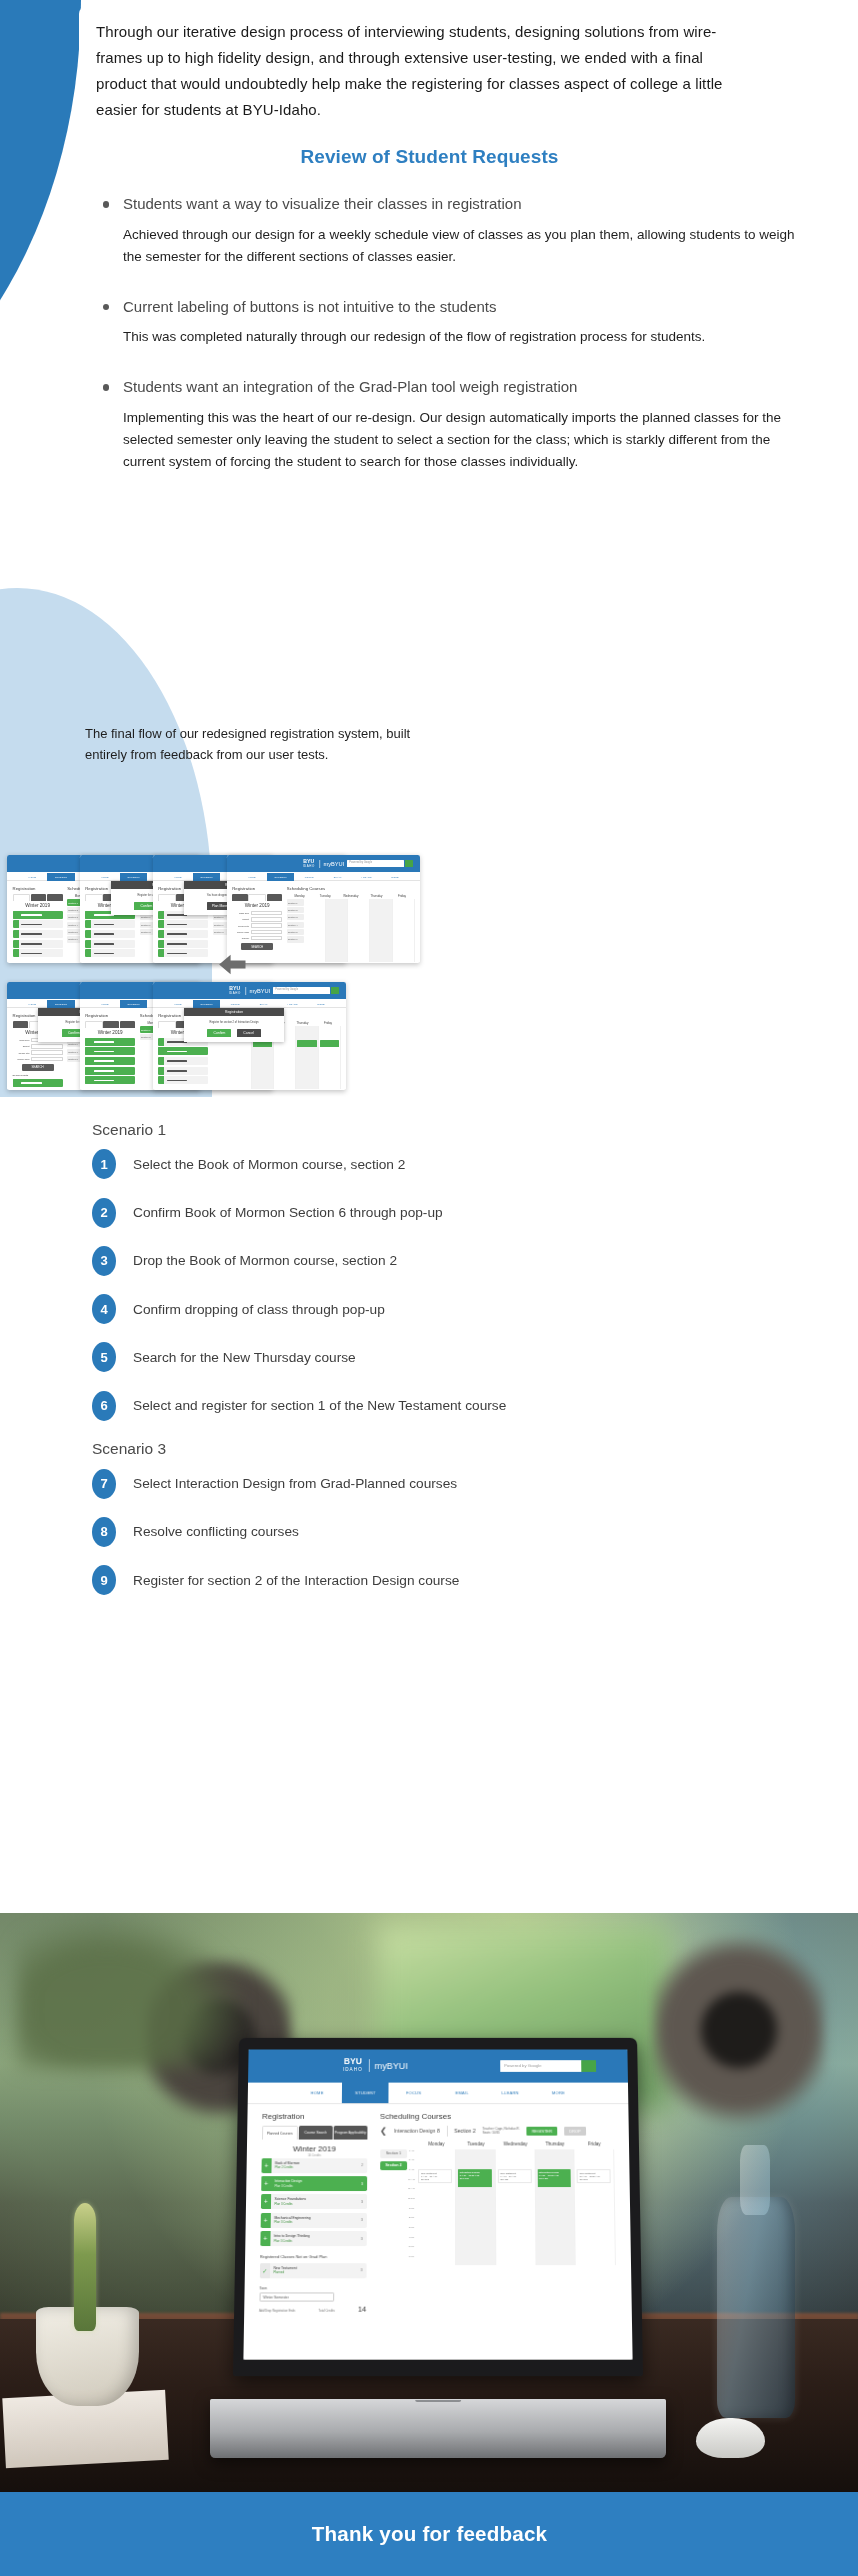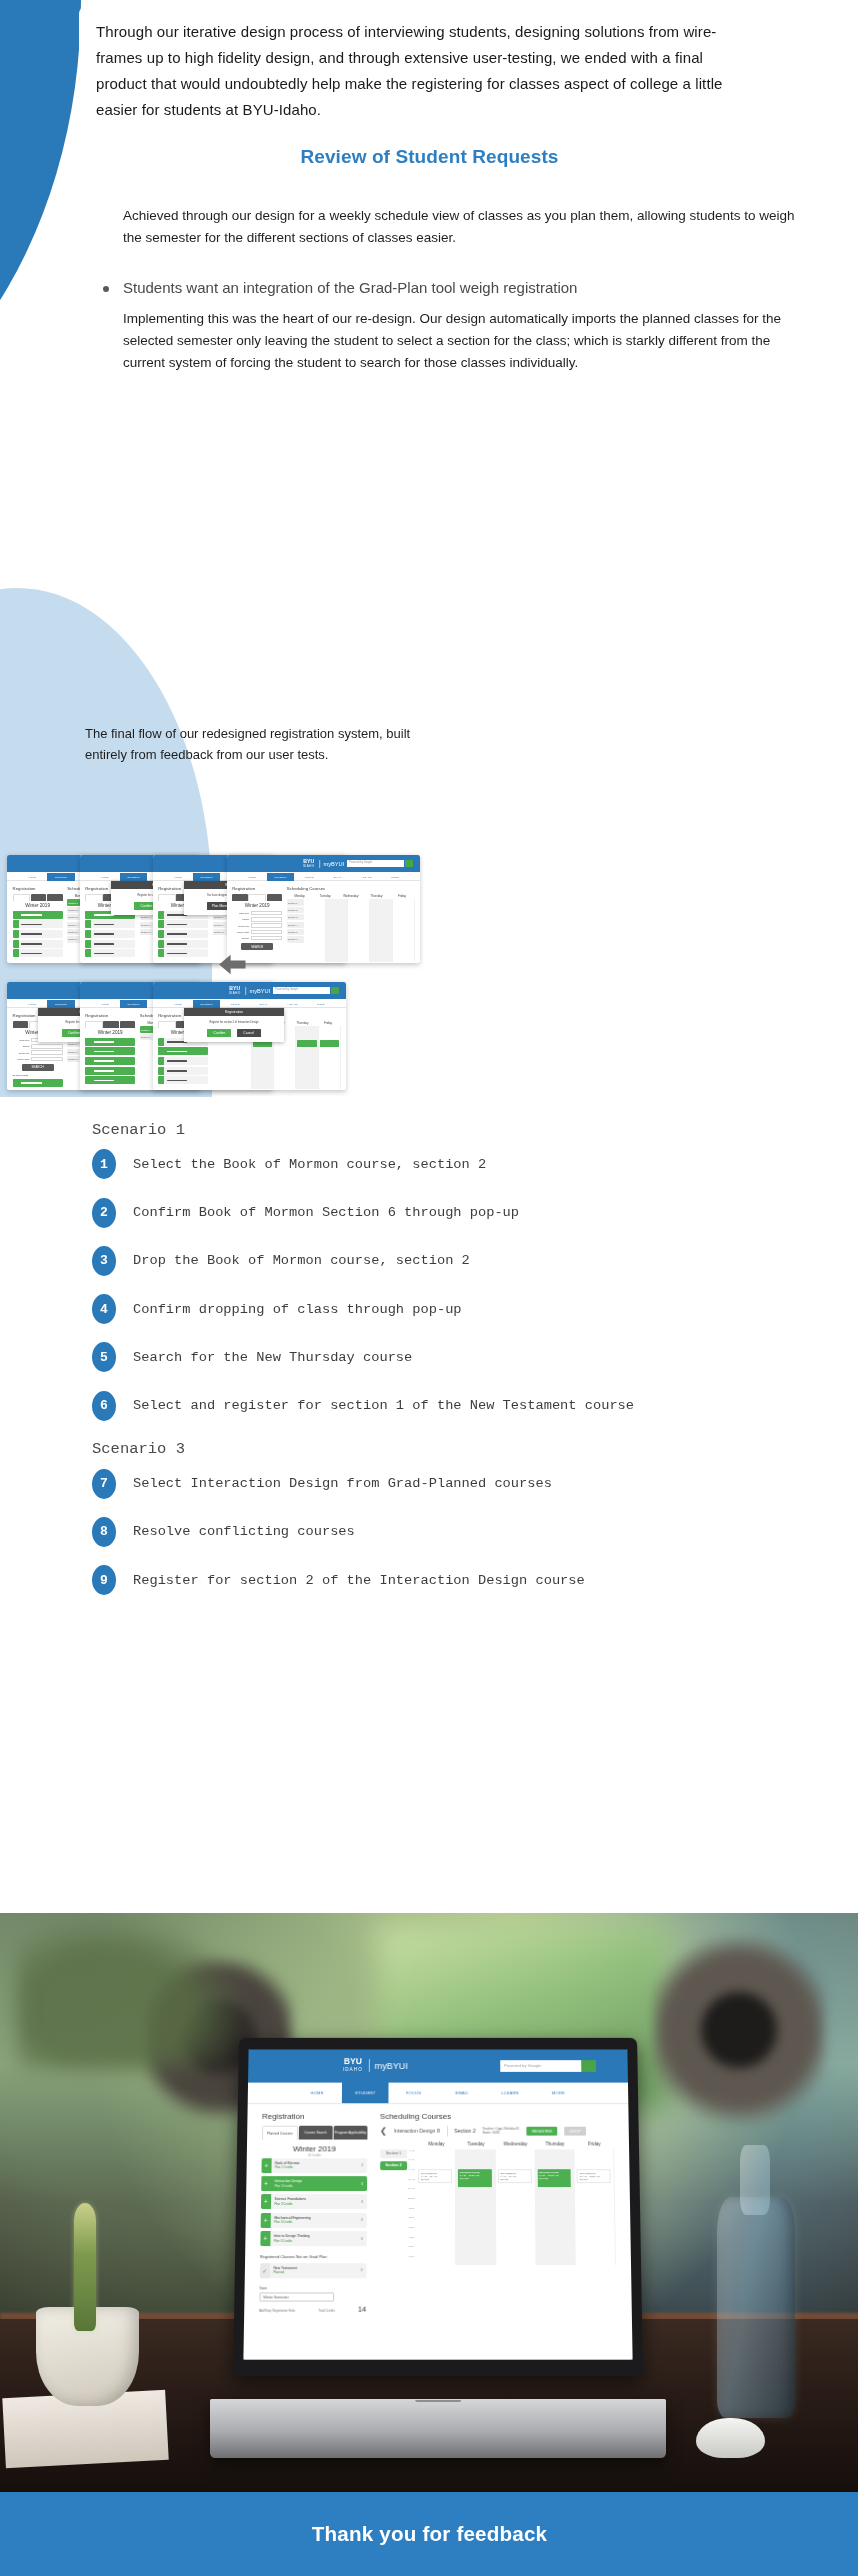--- a/index.html
+++ b/index.html
@@ -152,21 +152,21 @@
     color:#fff; font-size:2.3px; padding:2.9px; line-height:3.4px; border-radius:0.6px;
   }
   .mb-form{ margin-top:2.3px; }
   .mb-frow{ display:flex; align-items:center; gap:1.7px; margin-bottom:1.7px; }
   .mb-flab{ width:17px; font-size:2.1px; color:#444; text-align:right; }
   .mb-fin{ flex:1; height:4.6px; background:#fff; border:0.6px solid #d5d5d5; border-radius:0.6px;}
   .mb-sbtn{ margin:2.9px auto 0; width:32px; height:6.9px; background:#5a5a5a; border-radius:1.1px;
     color:#fff; font-size:2.9px; display:flex; align-items:center; justify-content:center;}
 
   
-  .scenarios{ position:absolute; left:92px; top:1121px; width:716px;font-family:Liberation Mono, monospace; }
+  .scenarios{ position:absolute; left:92px; top:1121px; width:716px; }
   .sc-head{ font-size:15.5px; color:#4a4a4a; margin-bottom:10.3px; }
   .sc-head.gap{ margin-top:19.5px; }
   .step{ display:flex; align-items:center; margin-bottom:18.3px; }
   .step-num{
     width:24px; height:30px; border-radius:50%; background:#2a7ab9; color:#fff;
     display:flex; align-items:center; justify-content:center;
     font-size:13px; font-weight:bold; flex:0 0 auto;
   }
   .step-txt{ margin-left:17px; font-size:13.7px; color:#3d3d3d; }
 
@@ -353,21 +353,32 @@
   <div class="leaf-cap"></div>
 
   <div class="intro-card">
     <p>Through our iterative design process of interviewing students, designing solutions from wire-frames up to high fidelity design, and through extensive user-testing, we ended with a final product that would undoubtedly help make the registering for classes aspect of college a little easier for students at BYU-Idaho.</p>
   </div>
 
   <div class="review-title">Review of Student Requests</div>
 
   <div class="bullets">
     <div class="b-item">
+      <div class="b-head">
+        <span class="b-dot"></span>
+        <span class="b-title">Students want a way to visualize their classes in registration</span>
+      </div>
       <div class="b-body">Achieved through our design for a weekly schedule view of classes as you plan them, allowing students to weigh the semester for the different sections of classes easier.</div>
+    </div>
+    <div class="b-item">
+      <div class="b-head">
+        <span class="b-dot"></span>
+        <span class="b-title">Current labeling of buttons is not intuitive to the students</span>
+      </div>
+      <div class="b-body">This was completed naturally through our redesign of the flow of registration process for students.</div>
     </div>
     <div class="b-item">
       <div class="b-head">
         <span class="b-dot"></span>
         <span class="b-title">Students want an integration of the Grad-Plan tool weigh registration</span>
       </div>
       <div class="b-body">Implementing this was the heart of our re-design. Our design automatically imports the planned classes for the selected semester only leaving the student to select a section for the class; which is starkly different from the current system of forcing the student to search for those classes individually.</div>
     </div>
   </div>
 

